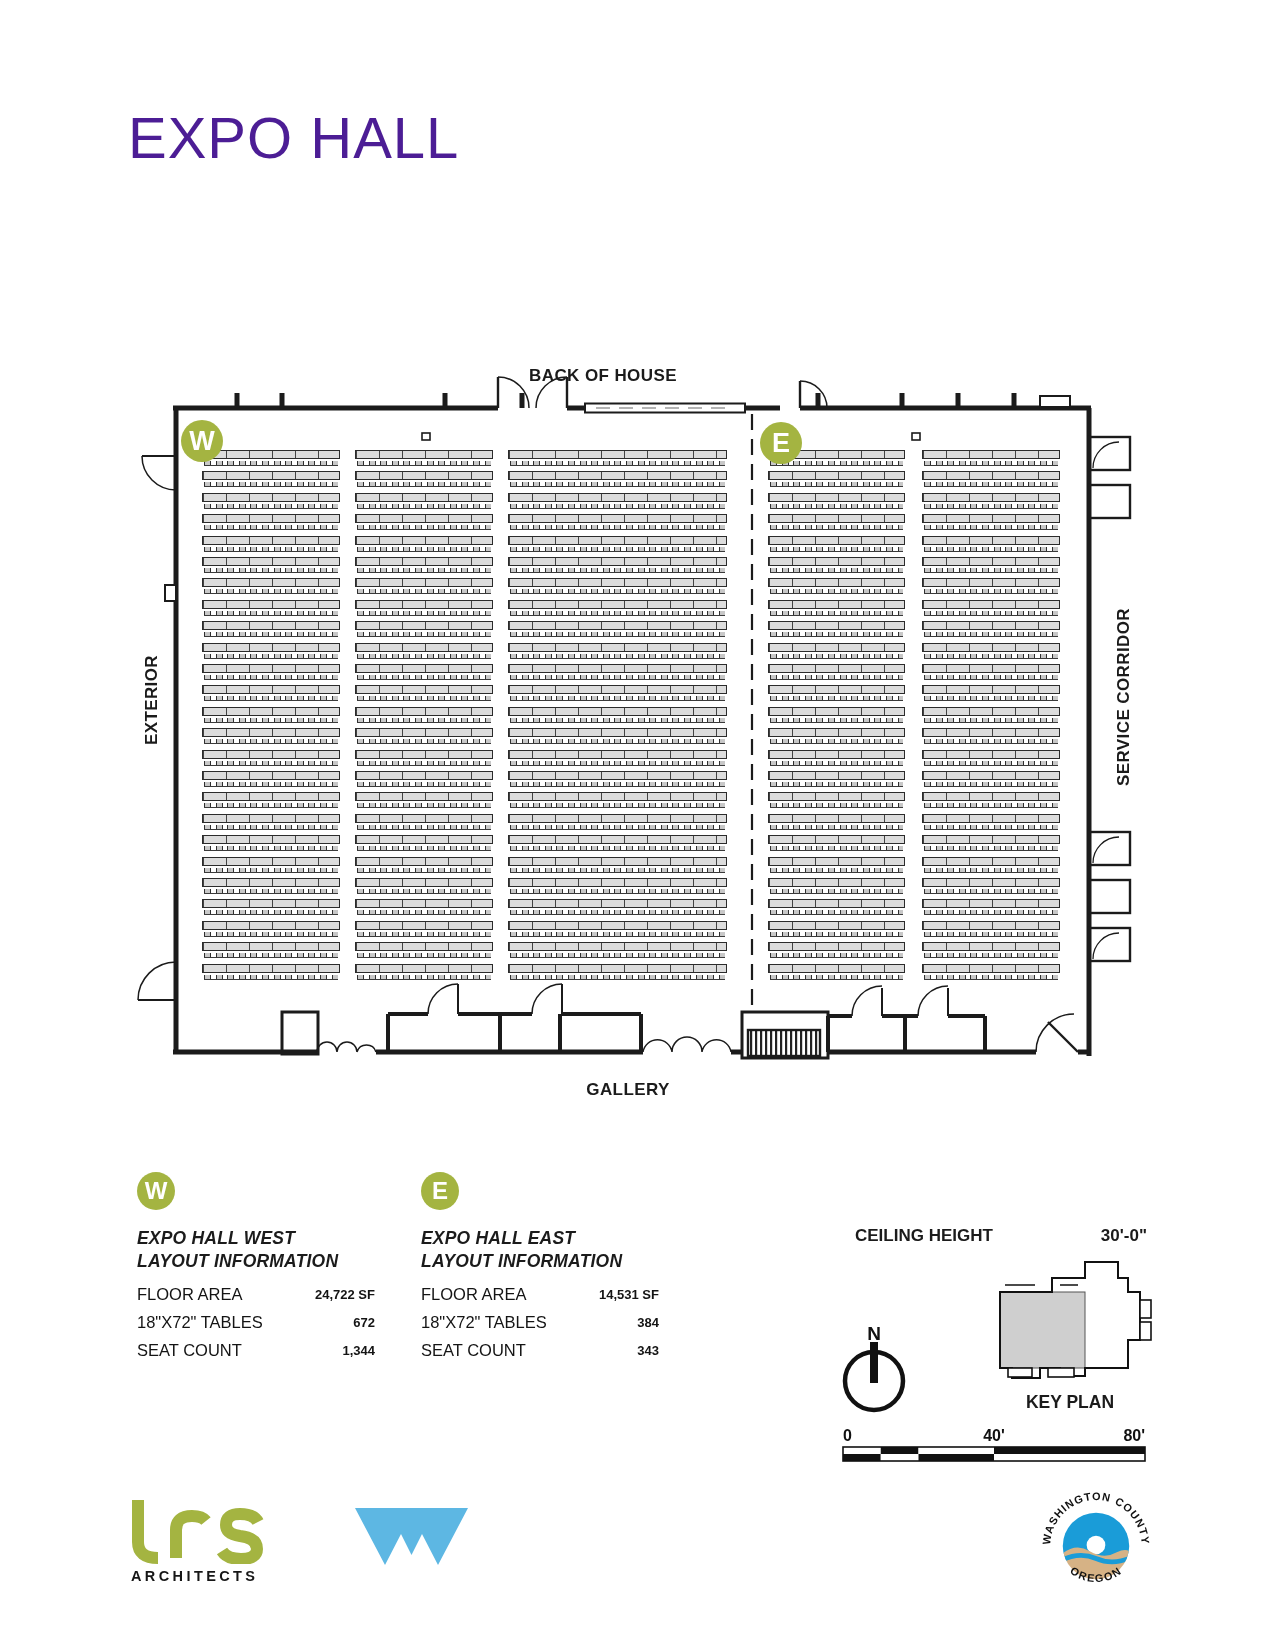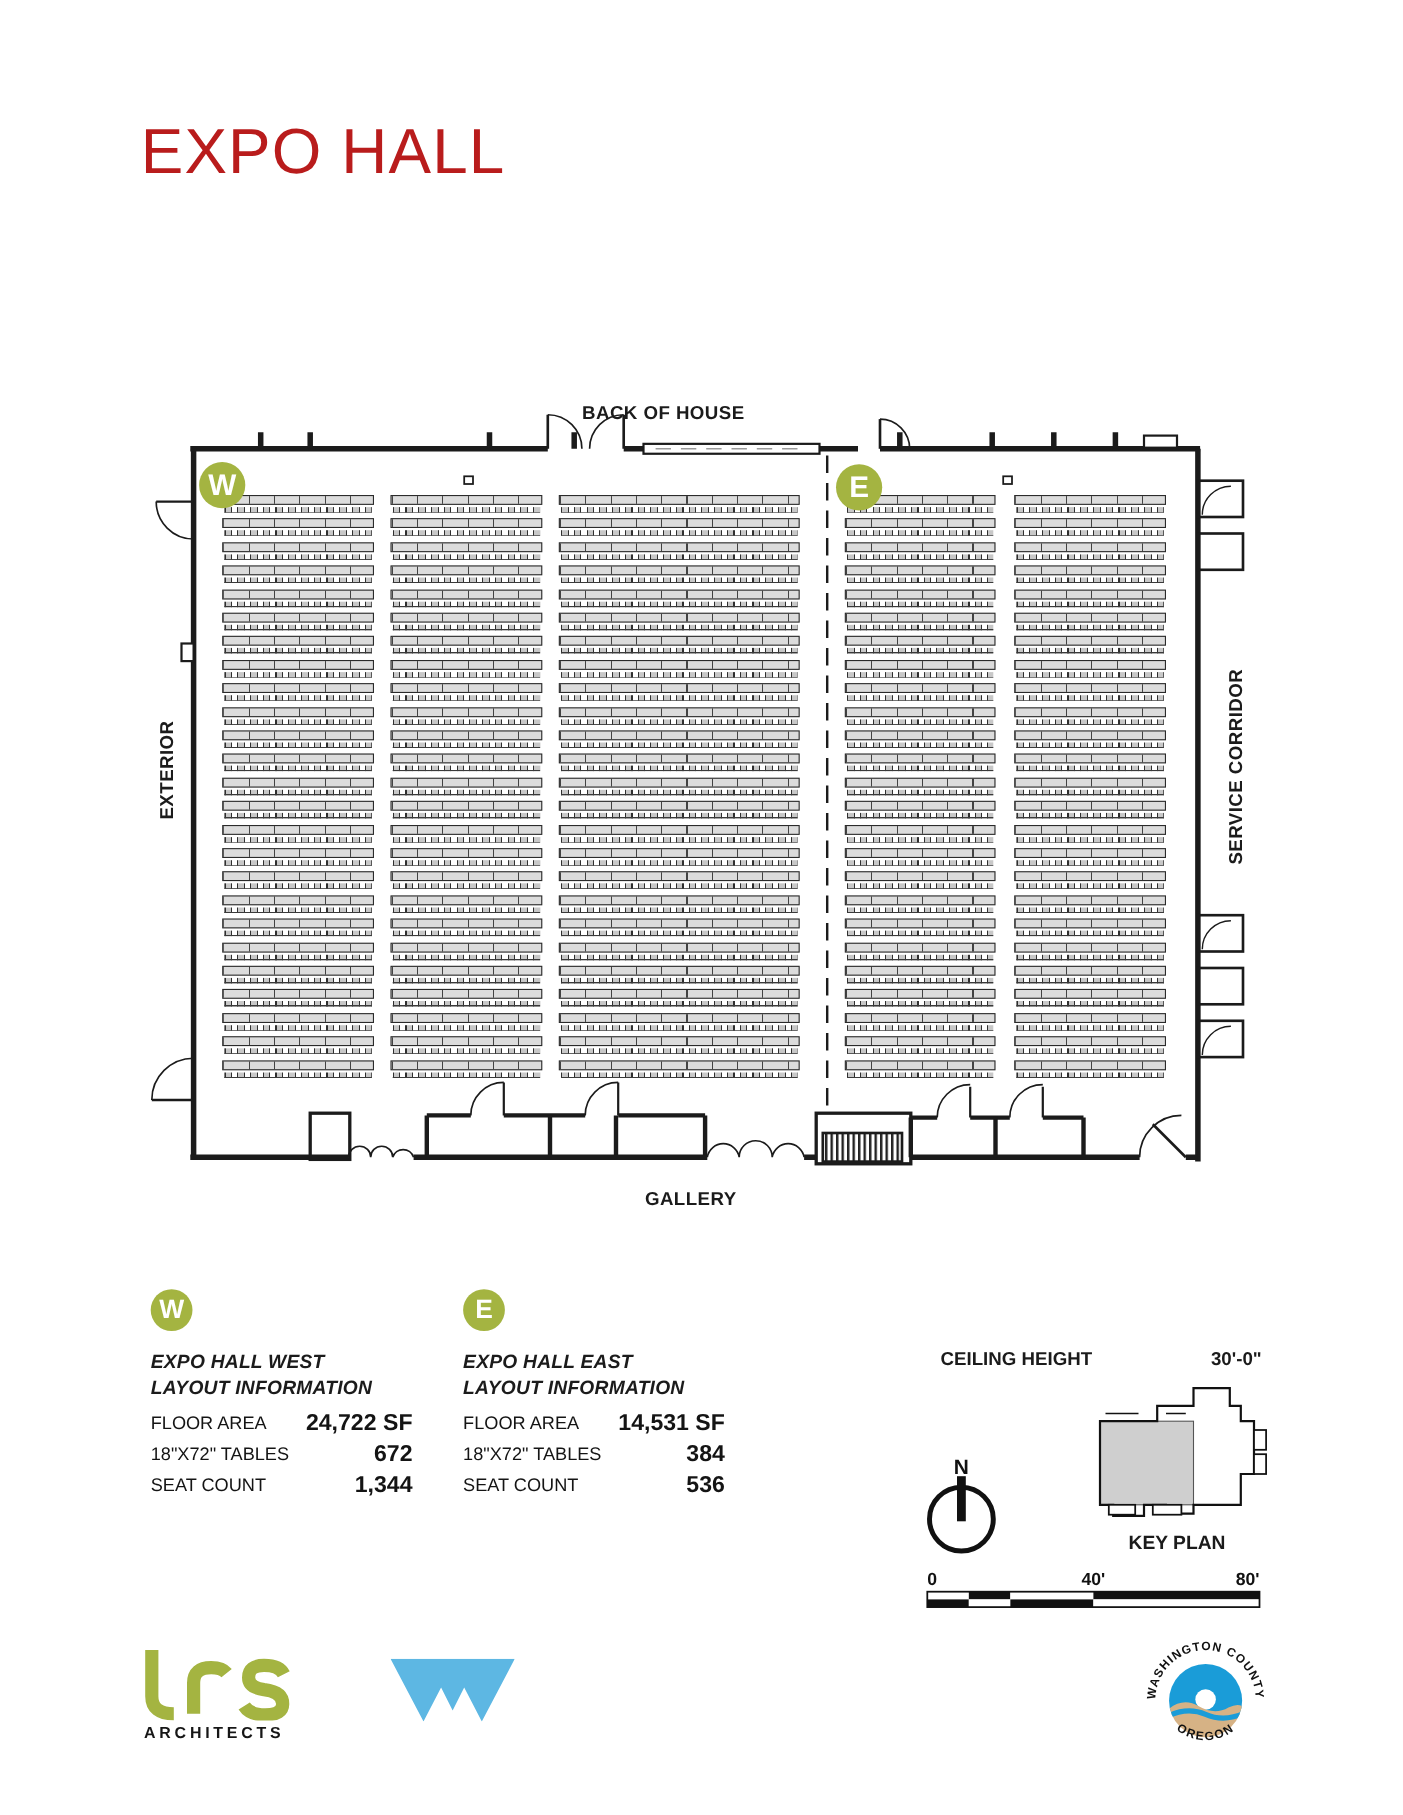--- a/index.html
+++ b/index.html
@@ -1,21 +1,21 @@
 <!DOCTYPE html>
 <html><head>
 <meta charset="utf-8">
 <style>
   html,body{margin:0;padding:0;background:#ffffff;}
   .page{position:relative;width:1275px;height:1650px;background:#fff;overflow:hidden;
         font-family:"Liberation Sans","DejaVu Sans",sans-serif;color:#1b1b1b;}
 
   
   .title{position:absolute;left:128px;top:104px;font-size:58px;font-weight:100;
-         letter-spacing:1px;color:#b91c1c;}
+         letter-spacing:1px;color:#4c1d95;}
   .subtitle{position:absolute;left:128px;top:172px;font-size:27px;font-weight:700;
             color:#a4b441;letter-spacing:.2px;}
 
   
   .plan{position:absolute;inset:0;}
   .plan-svg{position:absolute;left:0;top:0;width:1275px;height:1650px;}
   .layer{position:absolute;inset:0;}
   .tbl{position:absolute;background:#dcdcdc;border:1px solid #2b2b2b;box-sizing:border-box;
        background-image:repeating-linear-gradient(90deg,rgba(40,40,40,.85) 0 1px,transparent 1px 23px);}
   .chairs{position:absolute;
@@ -36,21 +36,21 @@
 
   
   .panel{position:absolute;top:1172px;width:238px;}
   .panel.west{left:137px;}
   .panel.east{left:421px;}
   .pname{font-size:17.5px;font-weight:700;font-style:italic;letter-spacing:.2px;margin-top:2px;}
   .pname.first{margin-top:56px;}
   .panel-rows{margin-top:8px;}
   .prow{display:flex;justify-content:space-between;height:28px;align-items:center;}
   .plabel{font-size:16.5px;font-weight:400;color:#141414;}
-  .pvalue{font-size:21px;font-weight:700;color:#141414;}
+  .pvalue{font-size:13px;font-weight:700;color:#141414;}
 
   
   .ceiling{position:absolute;left:855px;top:1226px;width:292px;display:flex;
            justify-content:space-between;font-size:17px;font-weight:700;}
   .keyplan-label{position:absolute;left:1070px;top:1392px;transform:translateX(-50%);
                  font-size:17.5px;font-weight:700;}
   .details-svg{position:absolute;left:0;top:0;width:1275px;height:1650px;}
 
   
   .lrs{position:absolute;left:128px;top:1498px;}
@@ -427,21 +427,21 @@
         <div class="prow">
           <span class="plabel">FLOOR AREA</span>
           <span class="pvalue">14,531 SF</span>
         </div>
         <div class="prow">
           <span class="plabel">18"X72" TABLES</span>
           <span class="pvalue">384</span>
         </div>
         <div class="prow">
           <span class="plabel">SEAT COUNT</span>
-          <span class="pvalue">536</span>
+          <span class="pvalue">343</span>
         </div>
       </div>
   </div>
 
   <div class="ceiling">
     <span>CEILING HEIGHT</span>
     <span>30'-0"</span>
   </div>
 
   <svg class="details-svg" viewBox="0 0 1275 1650">

